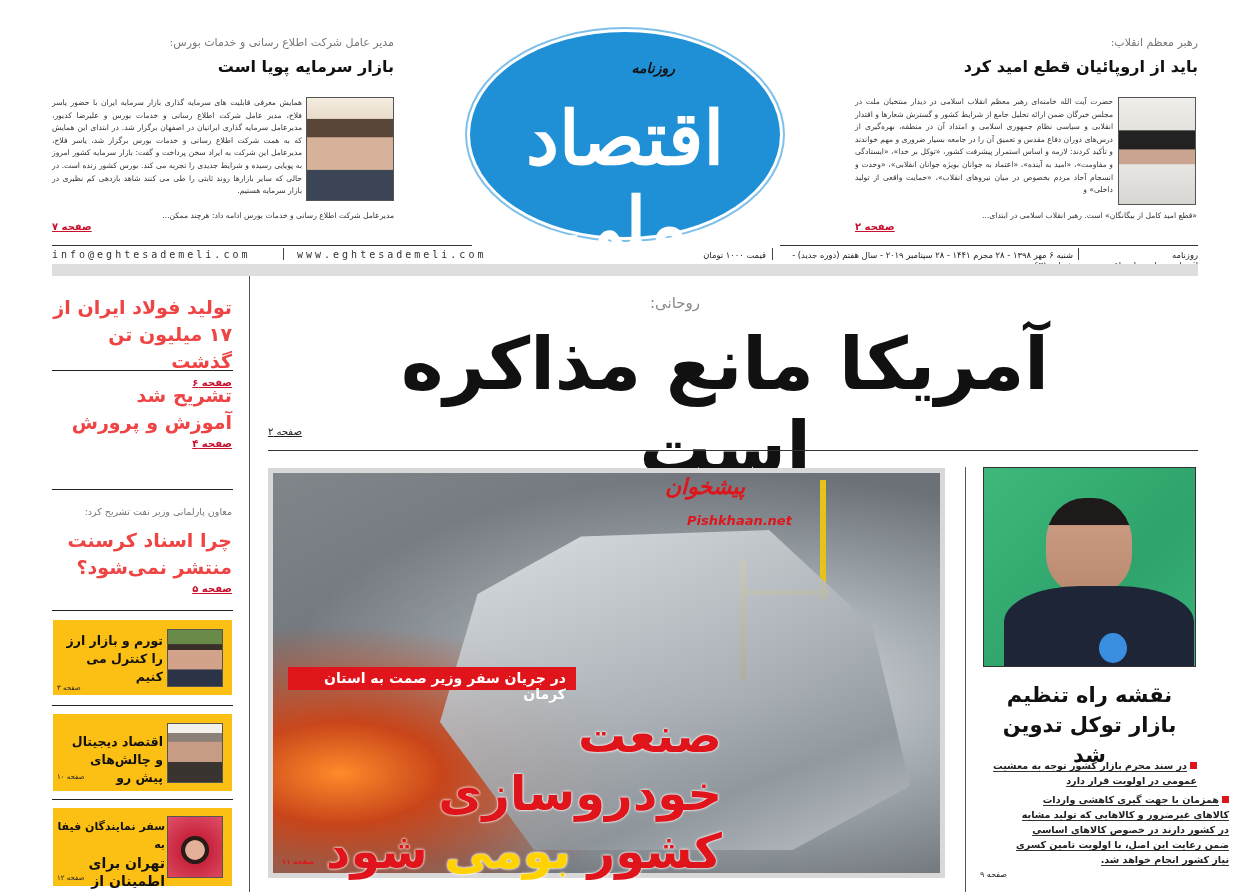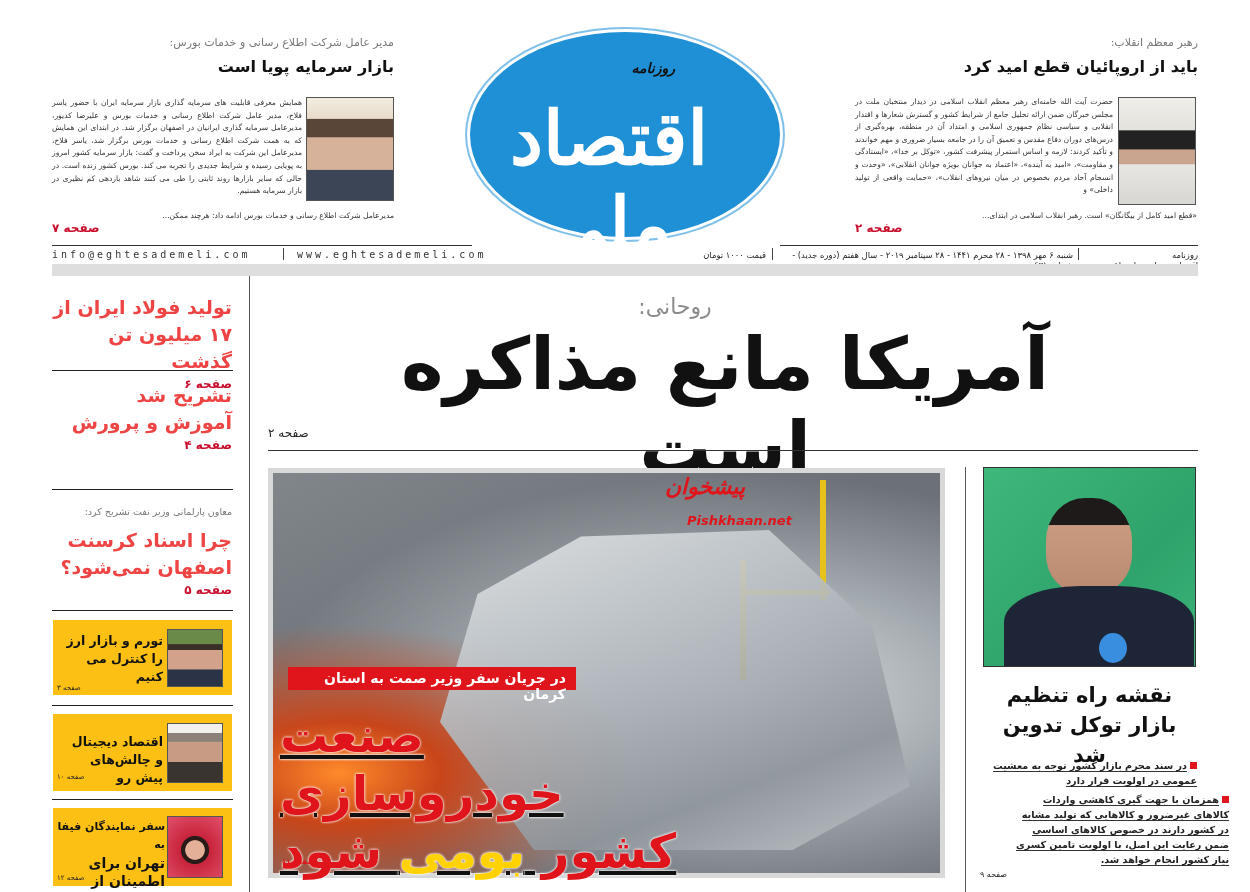--- a/index.html
+++ b/index.html
@@ -5,21 +5,21 @@
   * { box-sizing: border-box; margin: 0; padding: 0; }
   html, body { width: 1250px; height: 892px; overflow: hidden; background: #ffffff; }
   body { position: relative; font-family: "DejaVu Sans", sans-serif; color: #111; }
   .rtl { direction: rtl; text-align: right; }
   .abs { position: absolute; }
 
   
   .kicker { font-size: 11px; color: #777; }
   .teaser-title { font-size: 16px; font-weight: bold; color: #111; }
   .teaser-body { font-size: 7.6px; line-height: 12.6px; color: #333; text-align: justify; }
-  .page-ref { font-size: 12px; font-weight: bold; color: #c8102e; }
+  .page-ref { font-size: 10px; font-weight: bold; color: #c8102e; text-decoration: underline; }
   .photo { background: #bbb; border: 1px solid #555; overflow: hidden; }
 
   
   .logo-ellipse {
     left: 470px; top: 32px; width: 310px; height: 205px;
     border-radius: 50%;
     background: #1f8fd6;
     box-shadow: 0 0 0 3px #ffffff, 0 0 0 5px #7fc0ea;
   }
   .logo-small { font-size: 14px; font-weight: bold; color: #111; font-style: italic; }
@@ -32,21 +32,21 @@
   .greybar { background: #dedede; }
 
   
   .side-head { font-size: 19px; font-weight: bold; line-height: 27px; color: #ef4444; }
   .side-rule { background: #222; height: 1px; }
   .yellow-box { background: #fcbf14; }
   .yellow-title { font-size: 12.5px; font-weight: bold; line-height: 18px; color: #111; }
   .yellow-ref { font-size: 7px; color: #222; }
 
   
-  .main-kicker { font-size: 22px; color: #8a8a8a; }
+  .main-kicker { font-size: 15px; color: #8a8a8a; }
   .main-head { font-size: 72px; font-weight: 900; color: #111; letter-spacing: -1px; }
 
   
   .feature {
     left: 268px; top: 468px; width: 677px; height: 410px;
     background:
       linear-gradient(155deg, rgba(255,255,255,0.15) 0%, rgba(0,0,0,0) 40%),
       radial-gradient(ellipse at 10% 75%, #ff8a2a 0%, #c8451a 12%, rgba(80,40,20,0) 35%),
       radial-gradient(ellipse at 70% 55%, #d9dde0 0%, #a4abb0 35%, #6b7177 70%),
       #5c6268;
@@ -72,21 +72,21 @@
   .bullet-text span.u { border-bottom: 1px solid #333; }
   .red-sq { display: inline-block; width: 7px; height: 7px; background: #e0141b; margin-left: 3px; }
 
   .vline { background: #555; width: 1px; }
 </style>
 </head>
 <body>
 
 <div class="abs logo-ellipse"></div>
 <div class="abs logo-small rtl" style="left:595px; top:60px; width:80px;">روزنامه</div>
-<div class="abs logo-main rtl" style="left:464px; top:95px; width:290px; text-align:center;">اقتصاد ملی</div>
+<div class="abs logo-main rtl" style="left:480px; top:95px; width:290px; text-align:center;">اقتصاد ملی</div>
 
 <div class="abs rtl" style="left:850px; top:36px; width:348px;">
   <div class="kicker">رهبر معظم انقلاب:</div>
   <div class="teaser-title" style="margin-top:8px;">باید از اروپائیان قطع امید کرد</div>
 </div>
 <div class="abs photo" style="left:1118px; top:97px; width:78px; height:108px; background:linear-gradient(180deg,#f0eeea 0%,#e4e2dc 30%,#222 31%,#222 48%,#c9a58f 49%,#c9a58f 62%,#e8e6e2 63%,#d8d6d2 100%);"></div>
 <div class="abs teaser-body rtl" style="left:855px; top:96px; width:258px;">حضرت آیت الله خامنه‌ای رهبر معظم انقلاب اسلامی در دیدار منتخبان ملت در مجلس خبرگان ضمن ارائه تحلیل جامع از شرایط کشور و گسترش شعارها و اقتدار انقلابی و سیاسی نظام جمهوری اسلامی و امتداد آن در منطقه، بهره‌گیری از درس‌های دوران دفاع مقدس و تعمیق آن را در جامعه بسیار ضروری و مهم خواندند و تأکید کردند: لازمه و اساس استمرار پیشرفت کشور، «توکل بر خدا»، «ایستادگی و مقاومت»، «امید به آینده»، «اعتماد به جوانان بویژه جوانان انقلابی»، «وحدت و انسجام آحاد مردم بخصوص در میان نیروهای انقلاب»، «حمایت واقعی از تولید داخلی» و</div>
 <div class="abs teaser-body rtl" style="left:855px; top:210px; width:342px;">«قطع امید کامل از بیگانگان» است. رهبر انقلاب اسلامی در ابتدای...</div>
 <div class="abs page-ref rtl" style="left:855px; top:221px; width:342px; text-align:left;">صفحه ۲</div>
 
@@ -129,21 +129,21 @@
 <div class="abs rtl" style="left:52px; top:382px; width:180px;">
   <div class="side-head">تشریح شد</div>
   <div class="side-head">آموزش و پرورش</div>
   <div class="page-ref" style="margin-top:2px;">صفحه ۴</div>
 </div>
 <div class="abs side-rule" style="left:52px; top:489px; width:181px;"></div>
 
 <div class="abs rtl" style="left:52px; top:506px; width:180px;">
   <div class="kicker" style="font-size:9.5px; margin-bottom:10px;">معاون پارلمانی وزیر نفت تشریح کرد:</div>
   <div class="side-head">چرا اسناد کرسنت</div>
-  <div class="side-head">اصفهان نمی‌شود؟</div>
+  <div class="side-head">منتشر نمی‌شود؟</div>
   <div class="page-ref" style="margin-top:2px;">صفحه ۵</div>
 </div>
 <div class="abs side-rule" style="left:52px; top:610px; width:181px;"></div>
 
 <div class="abs yellow-box" style="left:53px; top:620px; width:179px; height:75px;">
   <div class="abs photo" style="left:114px; top:9px; width:56px; height:58px; background:linear-gradient(180deg,#6a8a4a 0%,#6a8a4a 25%,#3a2f28 26%,#3a2f28 35%,#d2a28a 36%,#d2a28a 70%,#2b3447 71%);"></div>
   <div class="abs rtl" style="left:4px; top:12px; width:106px;">
     <div class="yellow-title">تورم و بازار ارز</div>
     <div class="yellow-title">را کنترل می کنیم</div>
   </div>
@@ -178,21 +178,21 @@
 <div class="abs yellow-frame" style="left:820px; top:480px; width:6px; height:120px;"></div>
 <div class="abs car-body"></div>
 
 <div class="abs rtl" style="left:650px; top:474px; width:110px; text-align:center;">
   <div class="watermark-fa">پیشخوان</div>
 </div>
 <div class="abs watermark-en" style="left:687px; top:513px;">Pishkhaan.net</div>
 
 <div class="abs red-banner rtl" style="left:288px; top:667px; width:288px; height:23px; padding:3px 10px 4px 0;">در جریان سفر وزیر صمت به استان کرمان</div>
 
-<div class="abs rtl" style="left:280px; top:706px; width:430px; text-align:left;text-decoration:underline;">
+<div class="abs rtl" style="left:292px; top:706px; width:430px; text-align:right;">
   <div class="feature-title">صنعت خودروسازی</div>
   <div class="feature-title">
     <span>کشور </span><span class="feature-yellow">بومی</span><span> شود</span>
   </div>
 </div>
 <div class="abs rtl" style="left:282px; top:858px; font-size:7px; color:#e0141b; font-weight:bold;">صفحه ۱۱</div>
 
 <div class="abs green-photo" style="left:983px; top:467px; width:213px; height:200px;">
   <div class="abs" style="left:62px; top:30px; width:86px; height:95px; border-radius:45% 45% 40% 40%; background:linear-gradient(180deg,#1e1a1a 0%,#1e1a1a 28%,#c99a80 29%,#b98a70 100%);"></div>
   <div class="abs" style="left:20px; top:118px; width:190px; height:90px; border-radius:40% 40% 0 0; background:#1d2536;"></div>

